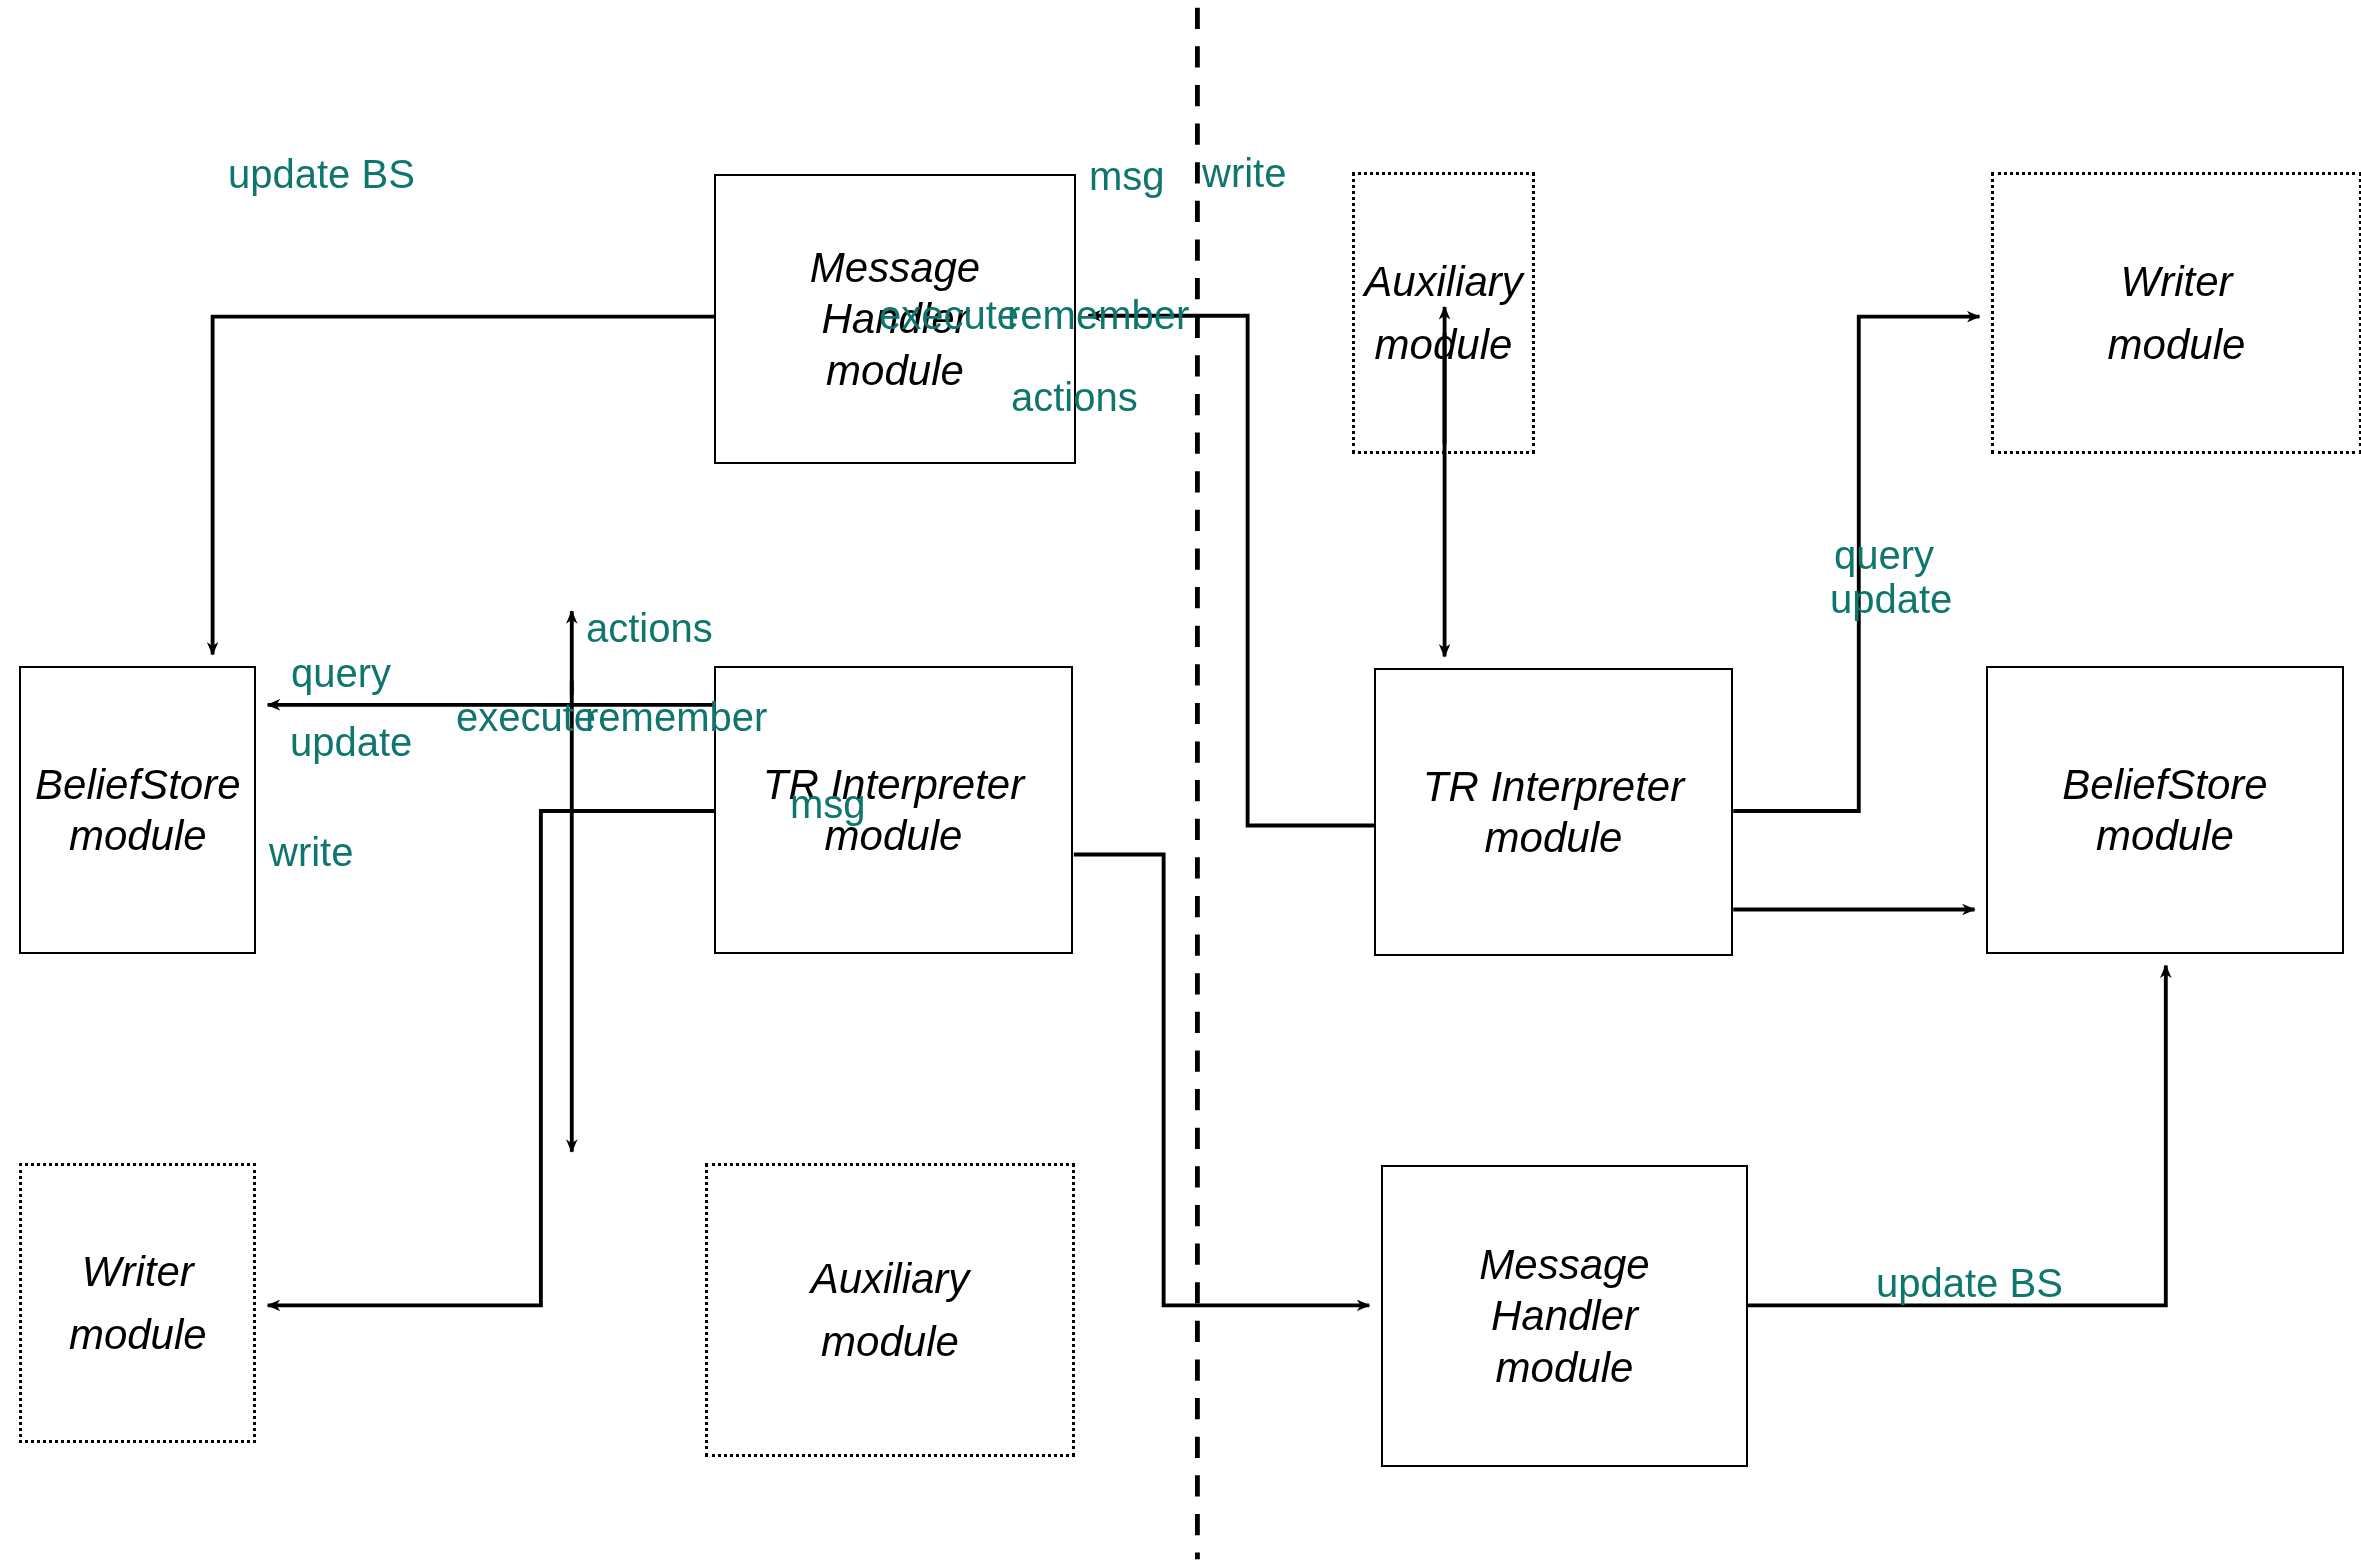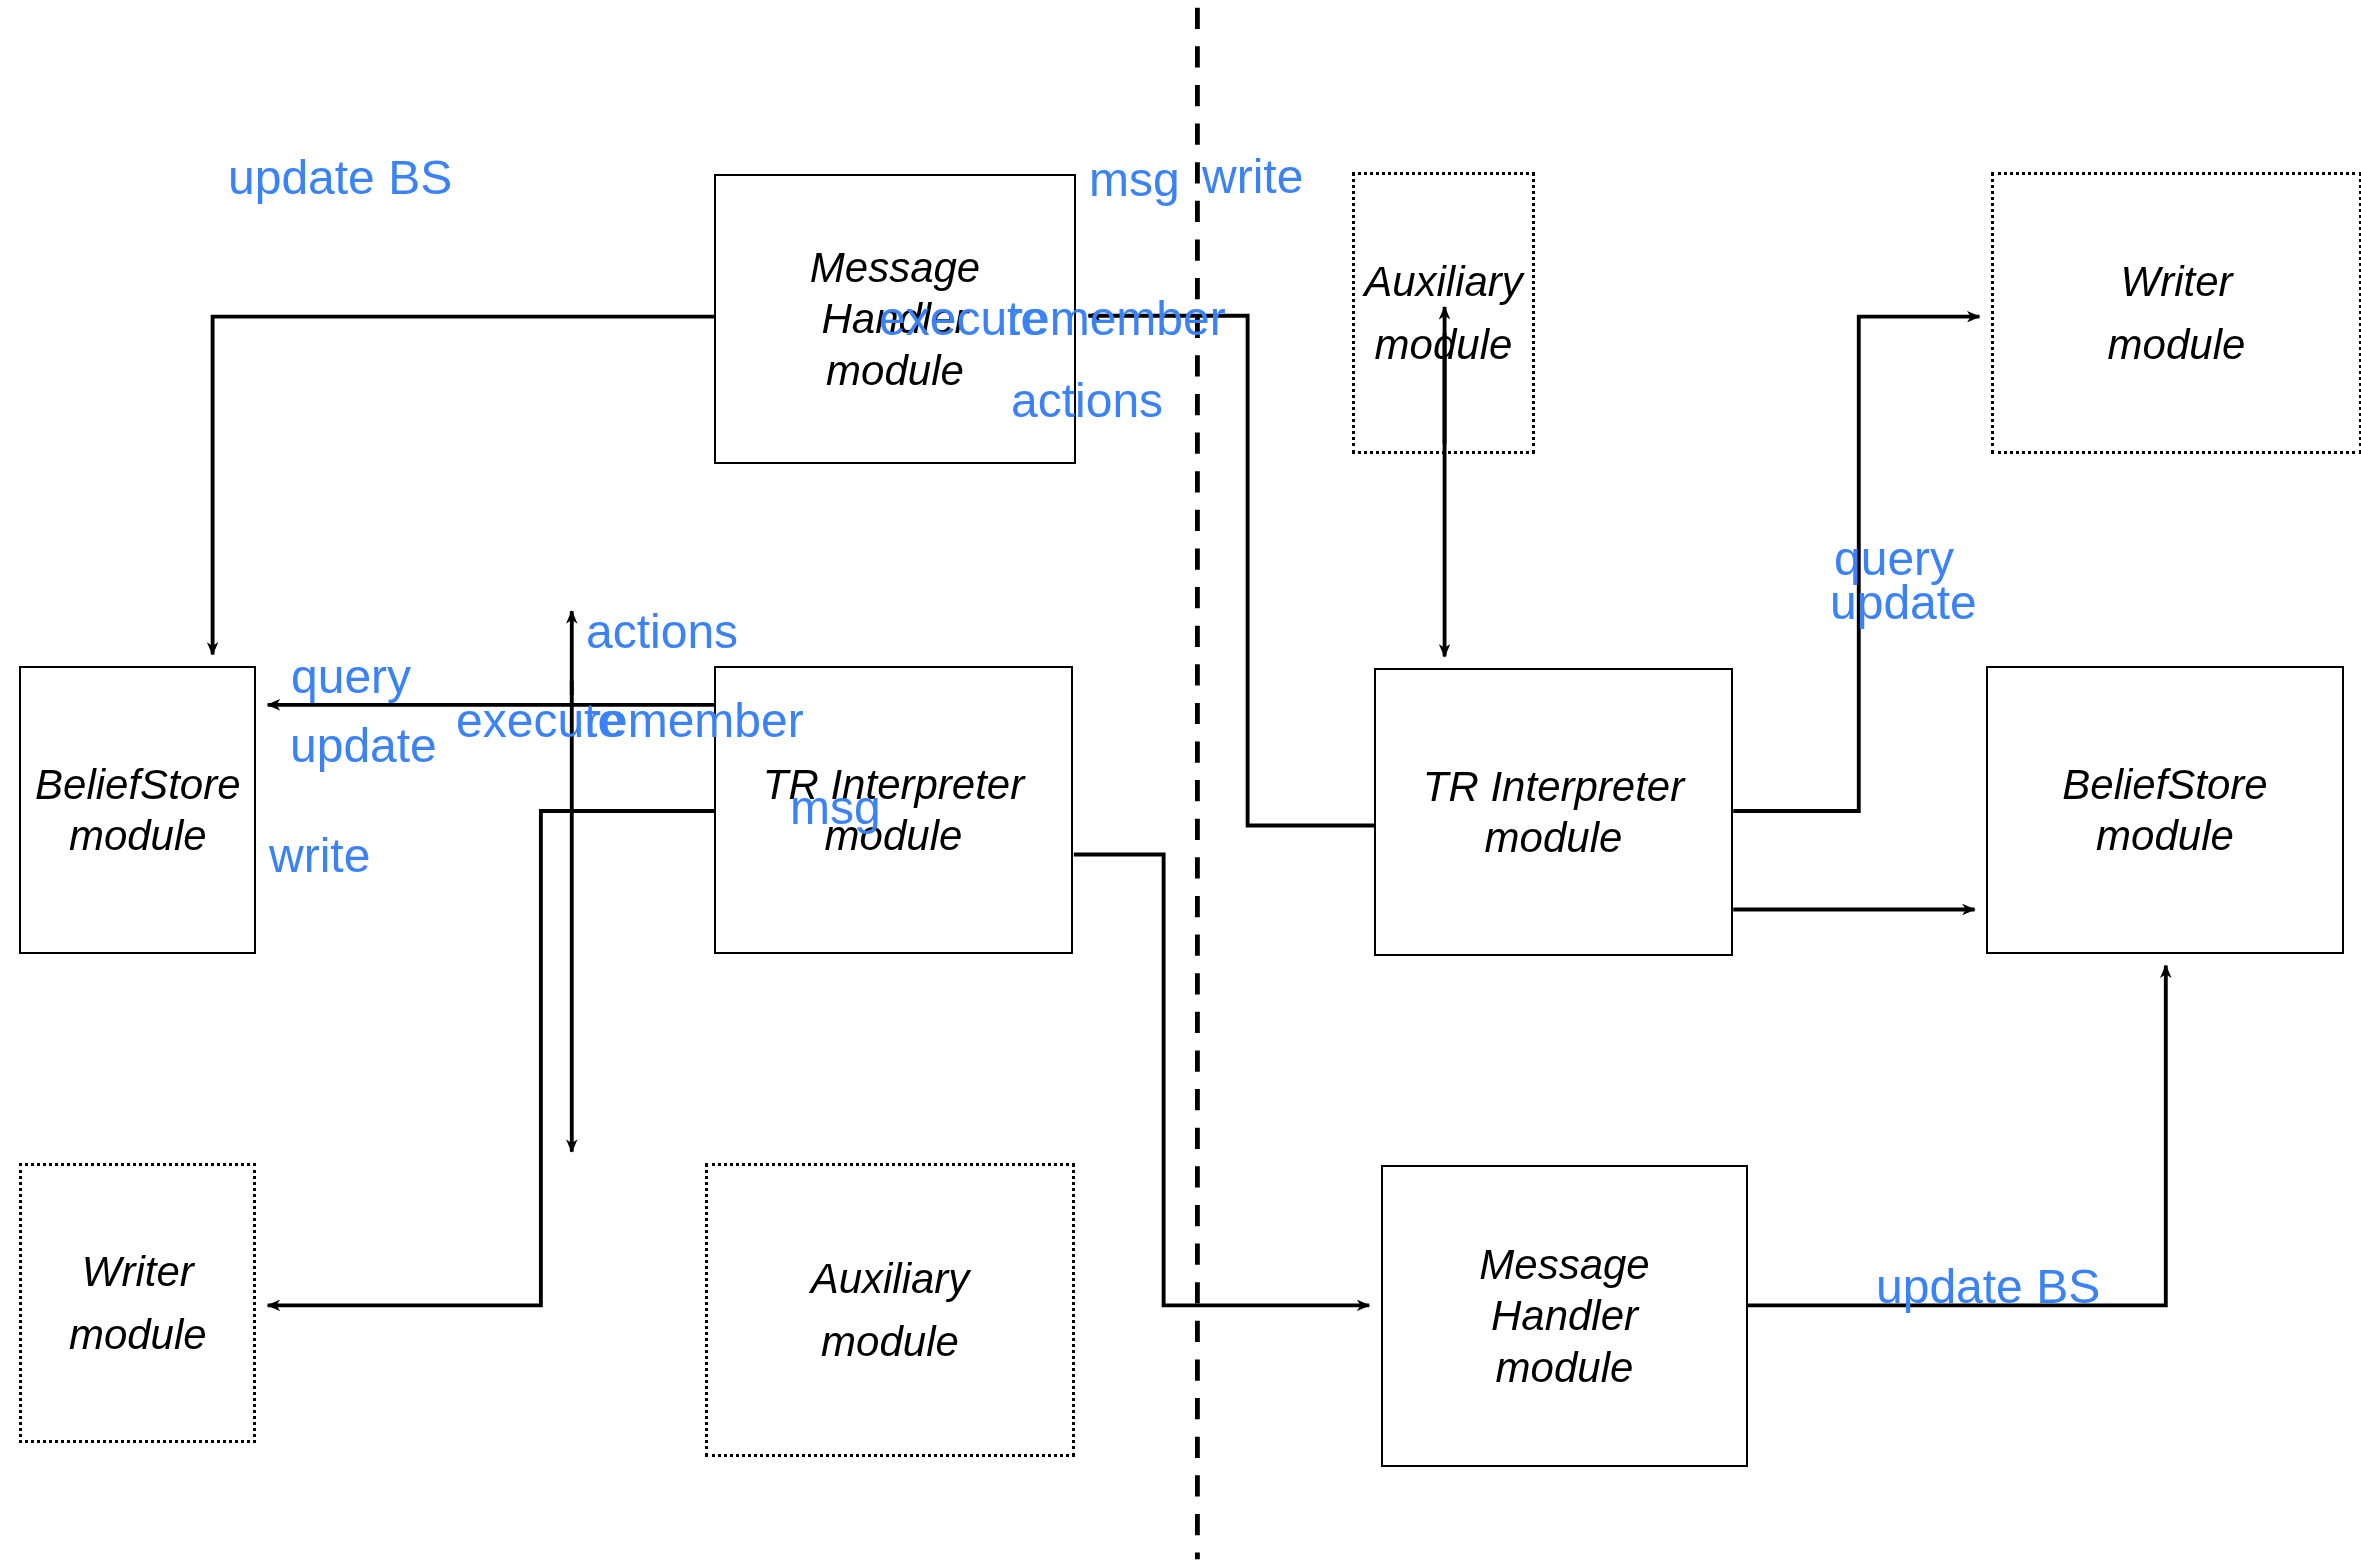--- a/index.html
+++ b/index.html
@@ -42,22 +42,22 @@
   .module-box.dotted {
     border: 3.9px dotted #000000;
     gap: 12px;
   }
   .module-label-line {
     display: block;
     white-space: nowrap;
   }
   .edge-label {
     position: absolute;
-    color: #3b82f6;
-    font-size: 48px;
+    color: #0f766e;
+    font-size: 40px;
     line-height: 1;
     white-space: nowrap;
     font-family: "Liberation Sans", sans-serif;
   }
 </style>
 </head>
 <body>
 
 <div id="canvas">
 

